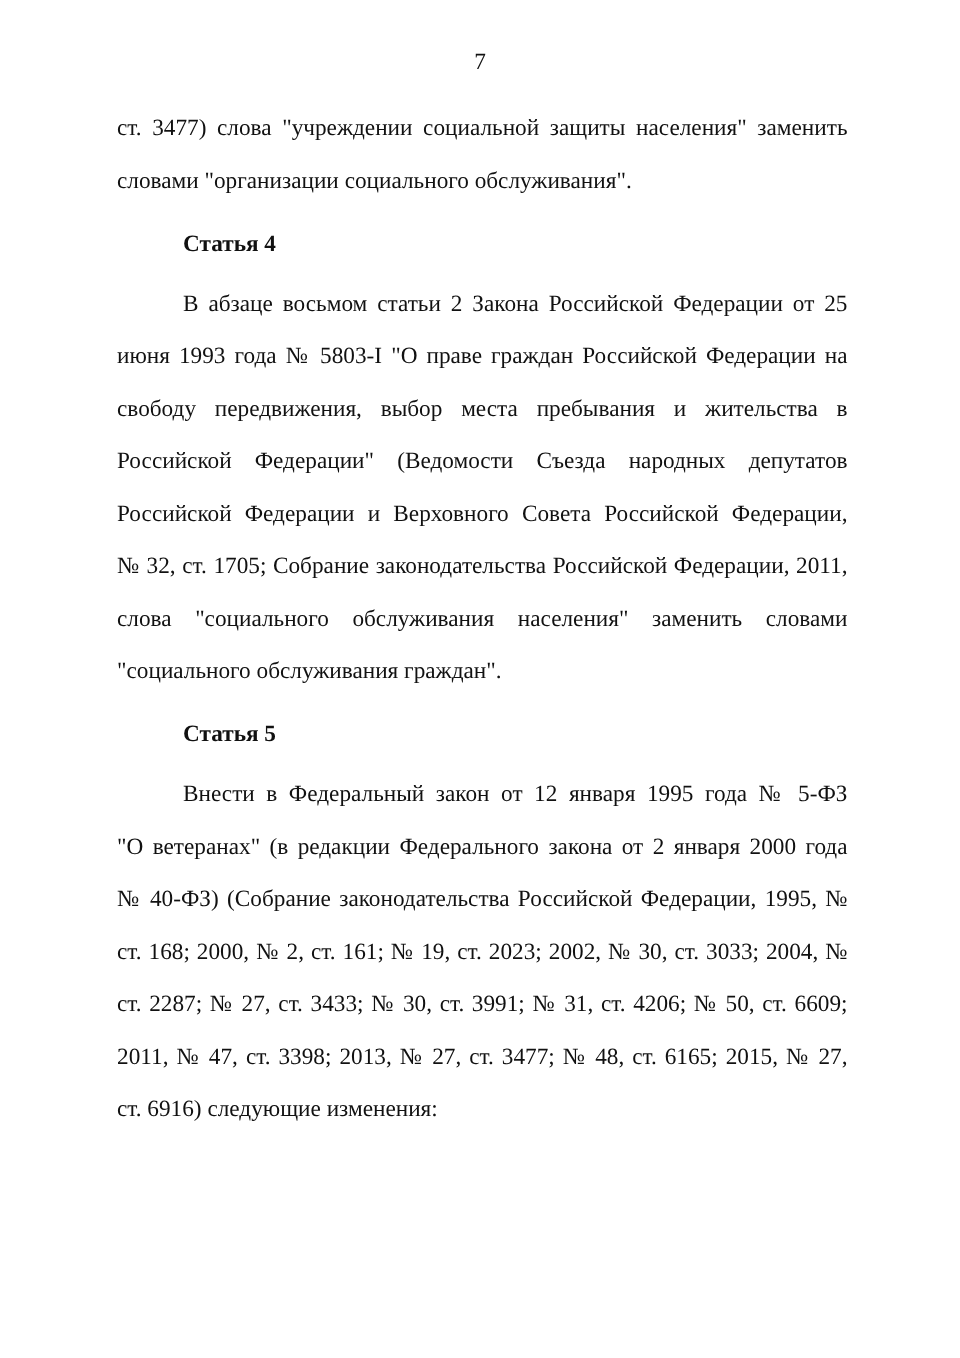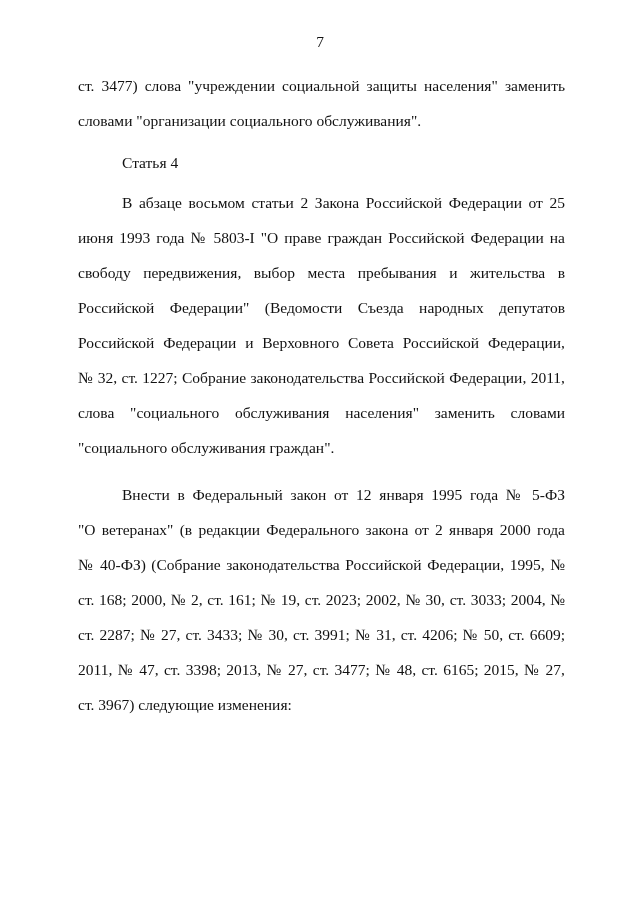--- a/index.html
+++ b/index.html
@@ -3,21 +3,21 @@
 <meta charset="utf-8">
 <style>
   html, body { margin: 0; padding: 0; background: #ffffff; }
   body { width: 640px; height: 905px; position: relative; overflow: hidden;
          font-family: "Liberation Serif", "DejaVu Serif", serif; color: #111; }
   .page-number { position: absolute; top: 33px; left: 0; width: 640px; text-align: center; font-size: 15.5px; }
   .content { position: absolute; left: 78px; width: 487px; top: 68px; }
   .line { height: 35px; line-height: 35px; font-size: 15.5px; white-space: nowrap; }
   .just { text-align: justify; text-align-last: justify; white-space: normal; overflow: hidden; }
   .indent { padding-left: 44px; }
-  .heading { font-weight: normal; padding-left: 44px; height: 35px; line-height: 35px; font-size: 15.5px; }
+  .heading { font-weight: bold; padding-left: 44px; height: 35px; line-height: 35px; font-size: 15.5px; }
   .gap { height: 7px; }
   .para-gap { height: 5px; }
 </style>
 </head>
 <body>
 
 <div class="page-number">7</div>
 
 <div class="content">
 
@@ -29,31 +29,32 @@
   <div class="gap"></div>
 
   <section>
     <div class="heading">Статья 4</div>
     <div class="para-gap"></div>
     <div class="line just indent">В абзаце восьмом статьи 2 Закона Российской Федерации от 25</div>
     <div class="line just">июня 1993 года № 5803-I "О праве граждан Российской Федерации на</div>
     <div class="line just">свободу передвижения, выбор места пребывания и жительства в пределах</div>
     <div class="line just">Российской Федерации" (Ведомости Съезда народных депутатов</div>
     <div class="line just">Российской Федерации и Верховного Совета Российской Федерации, 1993,</div>
-    <div class="line just">№ 32, ст. 1227; Собрание законодательства Российской Федерации, 2011,</div>
+    <div class="line just">№ 32, ст. 1705; Собрание законодательства Российской Федерации, 2011,</div>
     <div class="line just">слова "социального обслуживания населения" заменить словами</div>
     <div class="line">"социального обслуживания граждан".</div>
   </section>
 
   <div class="gap"></div>
 
   <section>
+    <div class="heading">Статья 5</div>
     <div class="para-gap"></div>
     <div class="line just indent">Внести в Федеральный закон от 12 января 1995 года № 5-ФЗ</div>
     <div class="line just">"О ветеранах" (в редакции Федерального закона от 2 января 2000 года</div>
     <div class="line just">№ 40-ФЗ) (Собрание законодательства Российской Федерации, 1995, № 3,</div>
     <div class="line just">ст. 168; 2000, № 2, ст. 161; № 19, ст. 2023; 2002, № 30, ст. 3033; 2004, № 25,</div>
     <div class="line just">ст. 2287; № 27, ст. 3433; № 30, ст. 3991; № 31, ст. 4206; № 50, ст. 6609;</div>
     <div class="line just">2011, № 47, ст. 3398; 2013, № 27, ст. 3477; № 48, ст. 6165; 2015, № 27,</div>
-    <div class="line">ст. 3967) следующие изменения:</div>
+    <div class="line">ст. 6916) следующие изменения:</div>
   </section>
 
 </div>
 
 </body></html>

